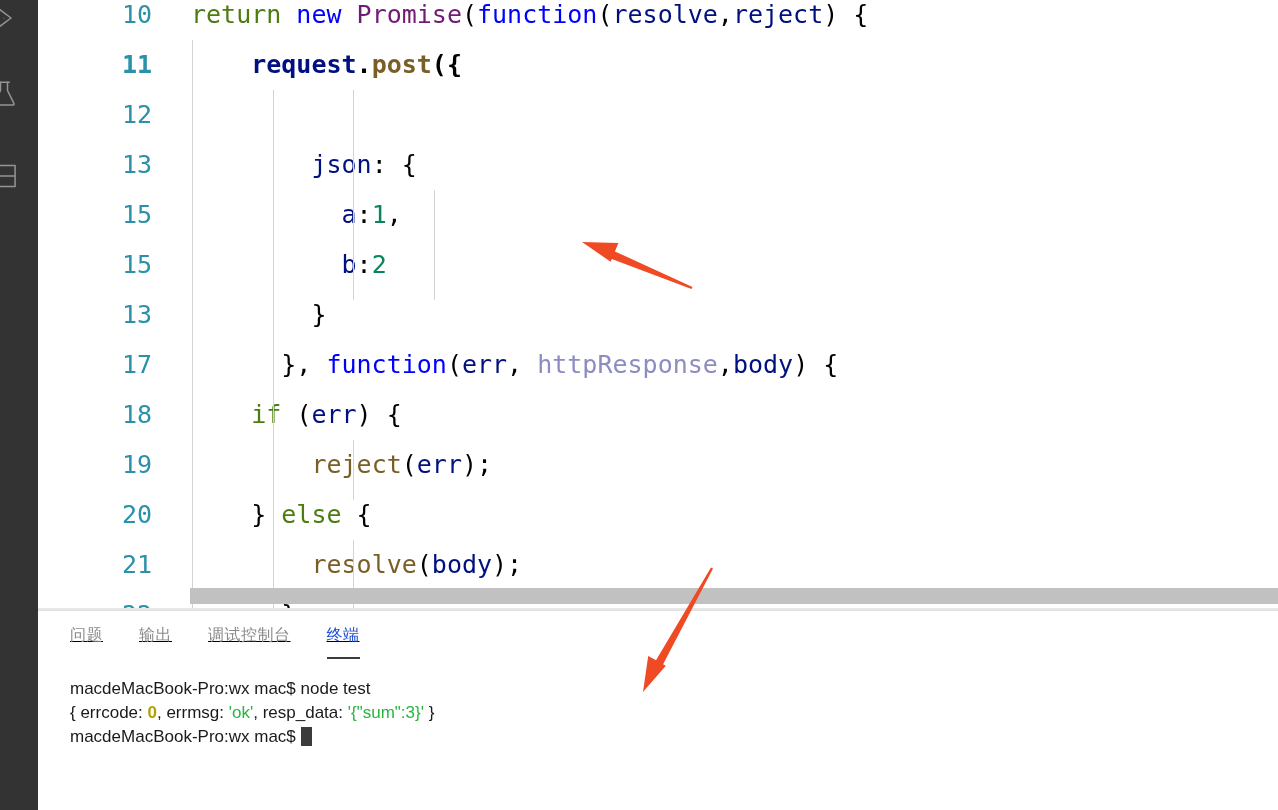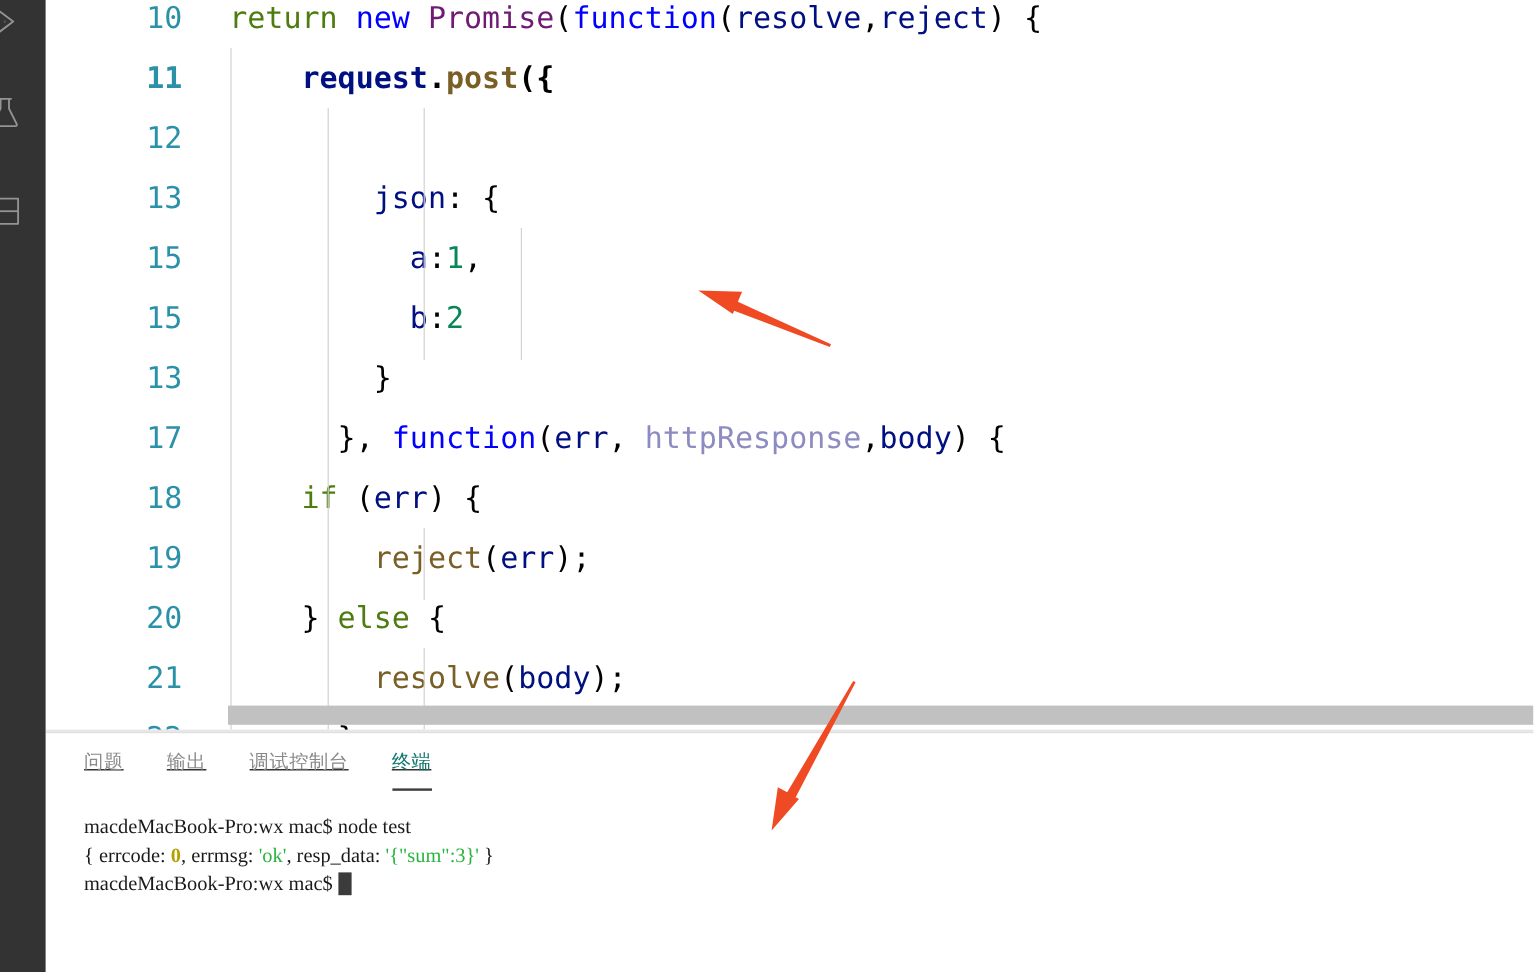--- a/index.html
+++ b/index.html
@@ -90,28 +90,28 @@
   .panel-tab{
     position:relative;
     font-family:"DejaVu Sans","Liberation Sans",sans-serif;
     font-size:16px;
     color:#8a8a8a;
     margin-right:36px;
     padding-bottom:4px;
     cursor:pointer;
     letter-spacing:.5px;
   }
-  .panel-tab.active{color:#0f766e;}
+  .panel-tab.active{color:#1d4ed8;}
   .panel-tab.active:after{
     content:"";position:absolute;left:0;right:0;bottom:-9px;height:2px;background:#3c3c3c;
   }
 
   .terminal{
     position:absolute;left:32px;top:66px;width:1200px;height:130px;
-    font-family:Liberation Serif, serif;
+    font-family:Liberation Sans, sans-serif;
     font-size:17px;line-height:24px;
     color:#1a1a1a;white-space:pre;
   }
   .term-line{height:24px;white-space:pre;}
   .tc-yellow{color:#b5a000;font-weight:bold;}
   .tc-green {color:#29b53f;}
   .cursor-block{
     display:inline-block;width:11px;height:19px;background:#3b3b3b;
     vertical-align:-4px;
   }

